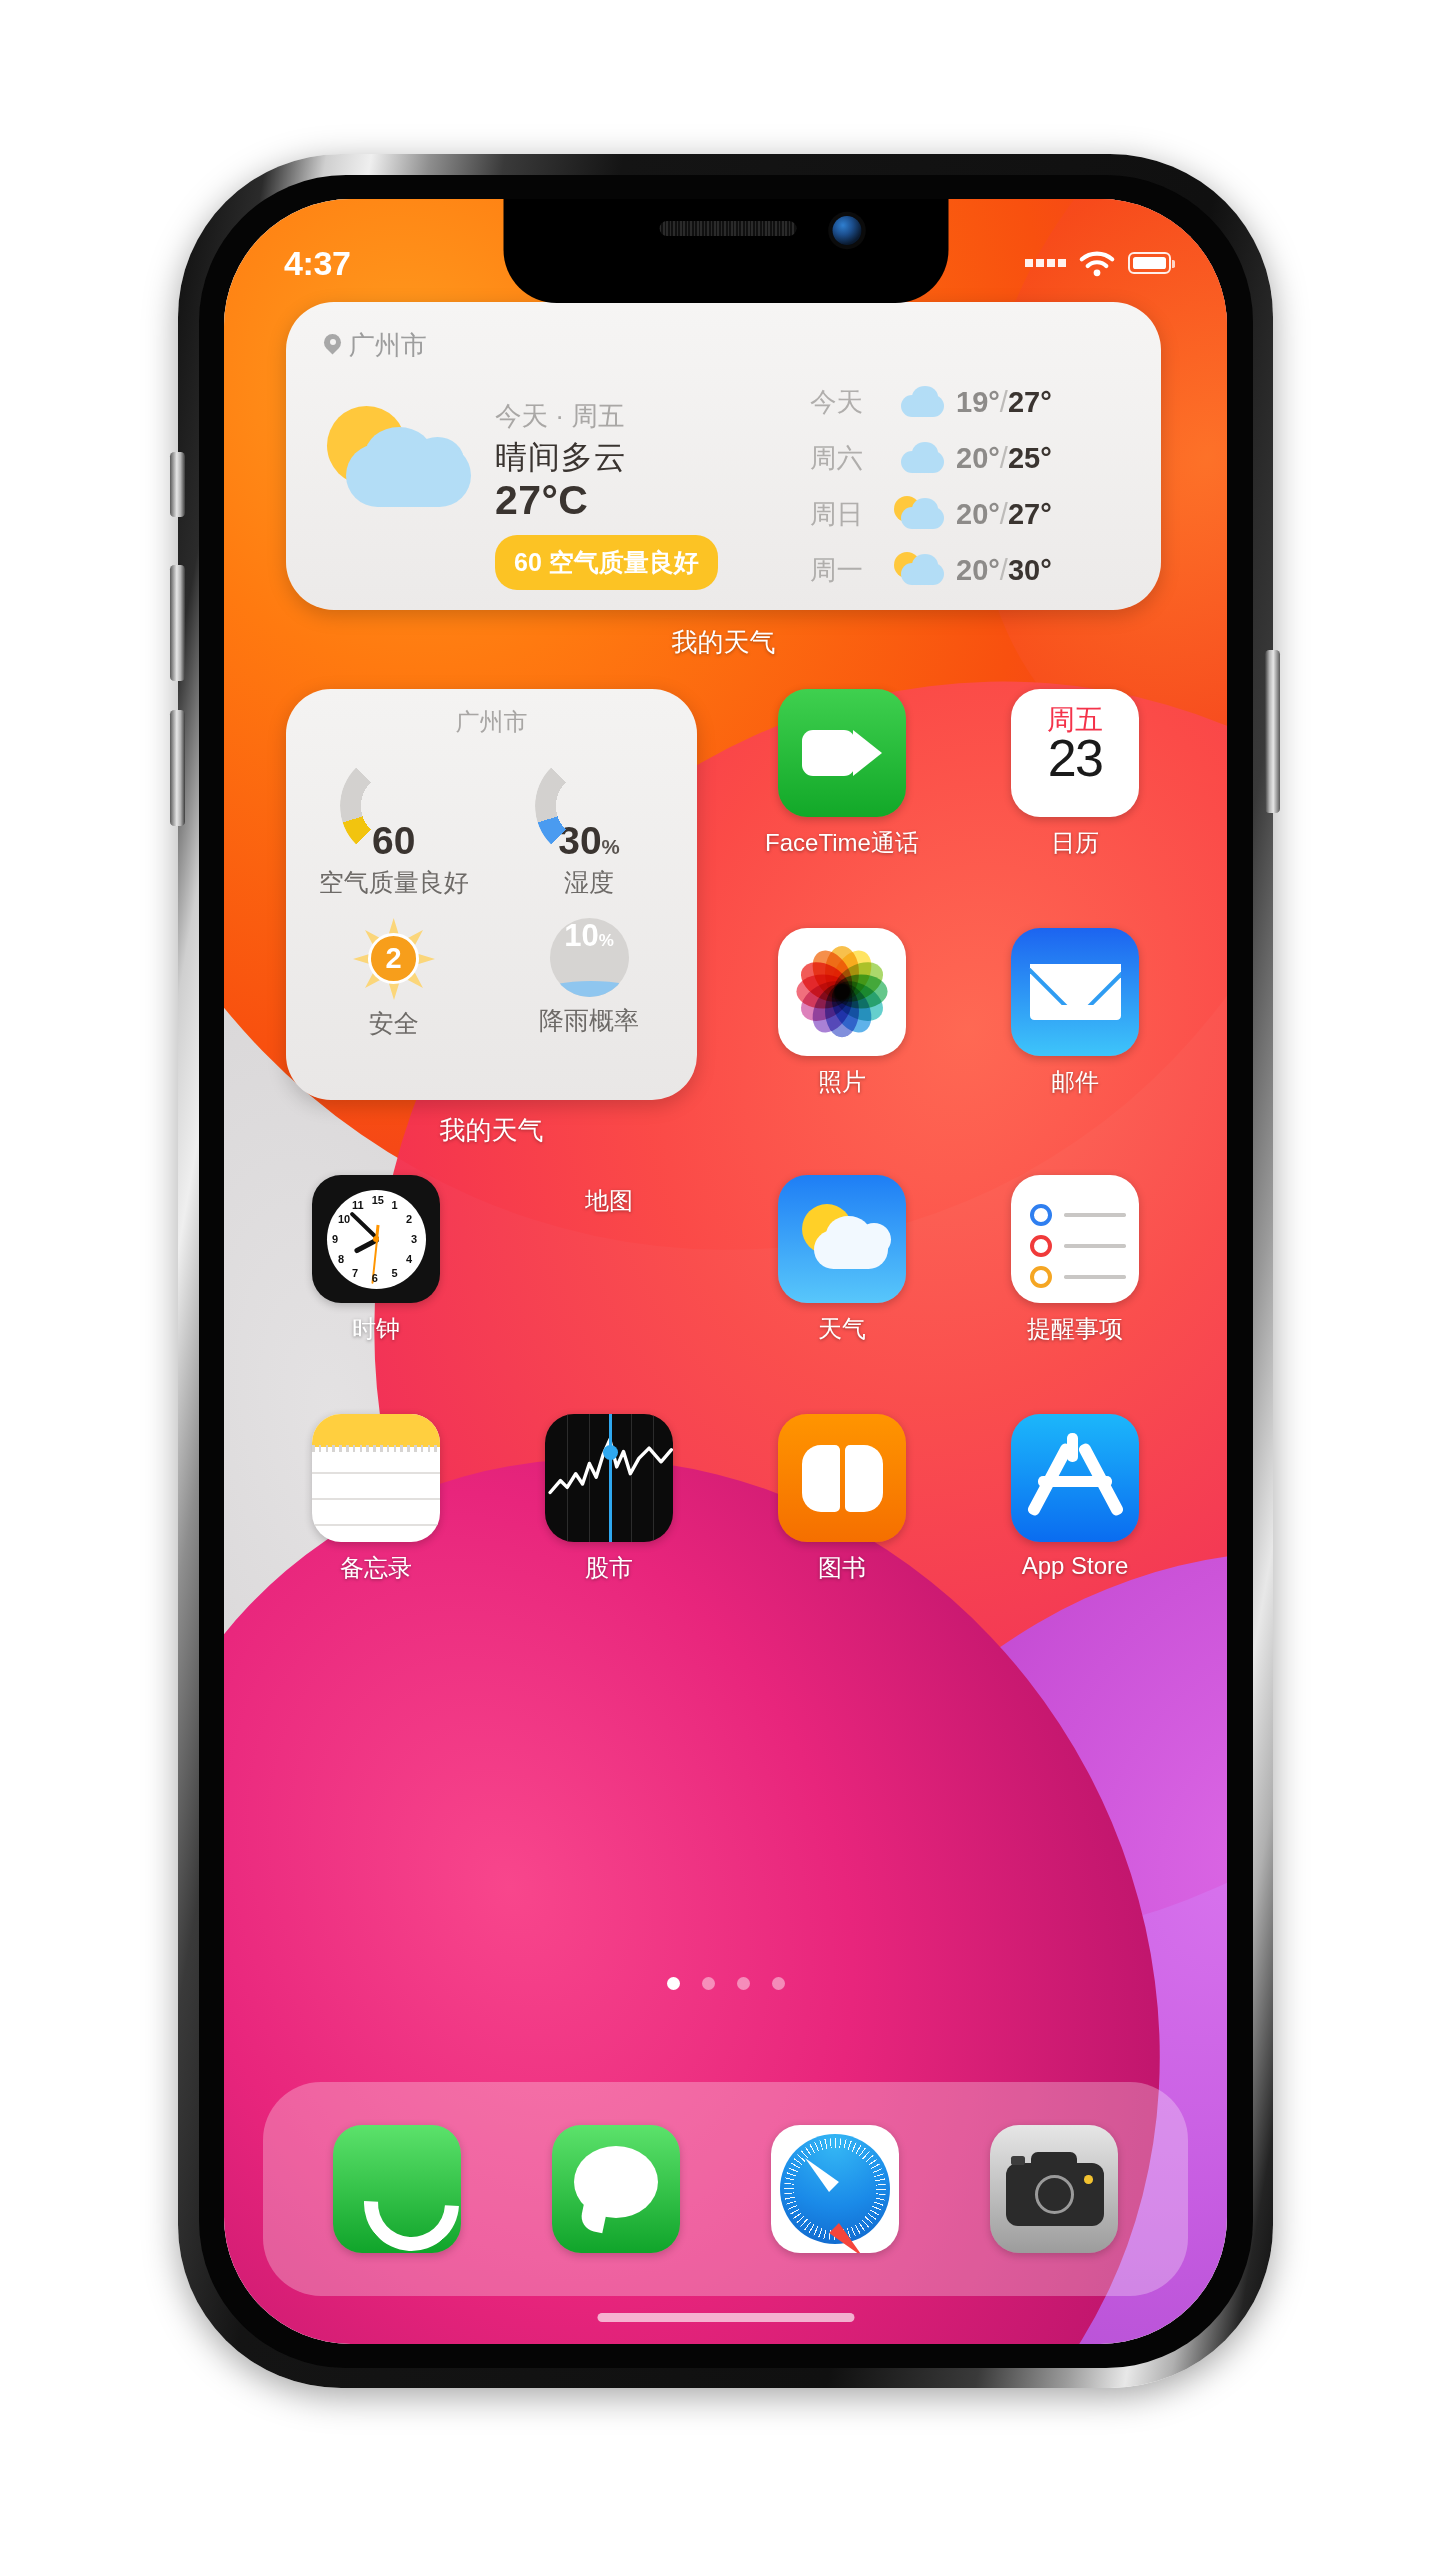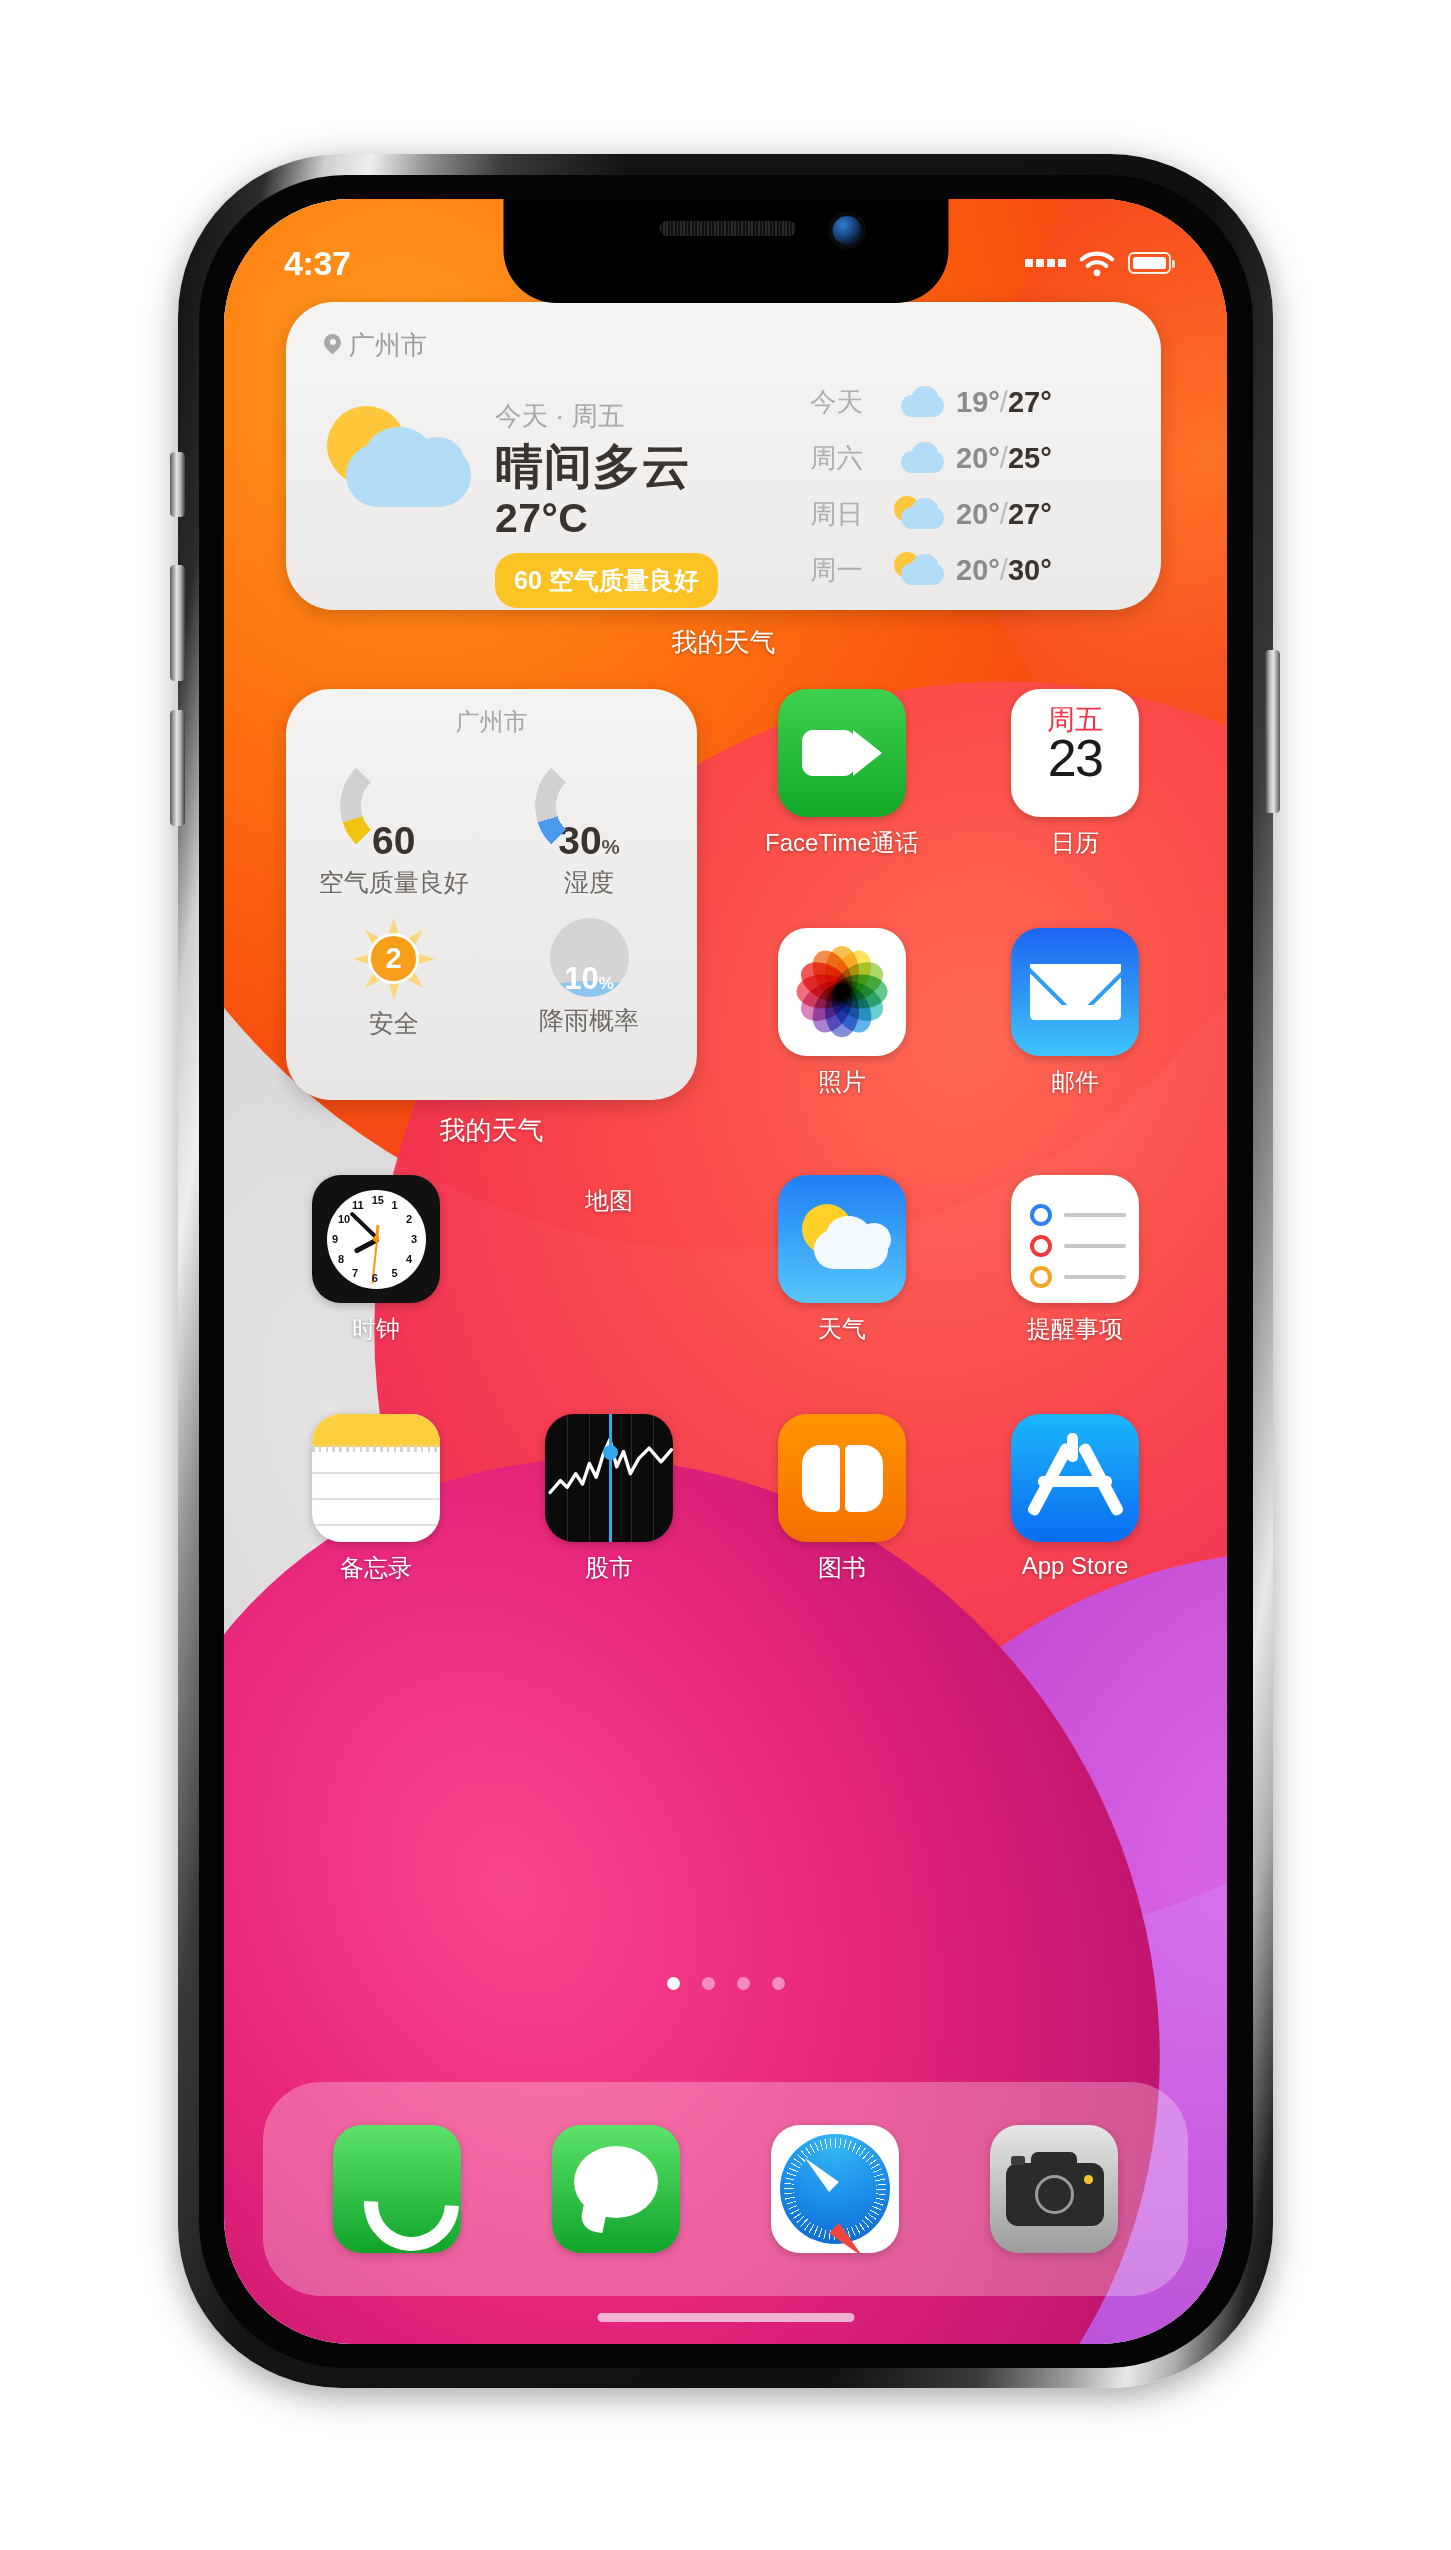--- a/index.html
+++ b/index.html
@@ -89,21 +89,21 @@
   .pin-icon::after{content:"";position:absolute;left:6px;top:5.1px;width:6px;height:6px;
     border-radius:50%;background:#f3f2f1;}
   #ww-left{position:absolute;left:34px;top:94px;width:479px;display:flex;align-items:flex-start;gap:12px;}
   #ww-bigicon{width:163px;height:128px;position:relative;flex:none;margin-top:6.8px;}
   #ww-bigicon .sun{position:absolute;left:6.8px;top:3.4px;width:79px;height:79px;border-radius:50%;background:#ffc83c;}
   #ww-bigicon .cloud{position:absolute;left:26px;top:41px;width:125px;height:63px;border-radius:36px;background:#b3ddf6;}
   #ww-bigicon .cloud2{position:absolute;left:45px;top:24px;width:68px;height:56px;border-radius:50%;background:#b3ddf6;}
   #ww-bigicon .cloud3{position:absolute;left:91px;top:34px;width:53px;height:48px;border-radius:50%;background:#b3ddf6;}
   #ww-texts{padding-top:1.7px;}
   #ww-date{color:#a9a7a5;font-size:26.5px;margin-bottom:6.8px;}
-  #ww-cond{color:#3a3430;font-size:48px;font-weight:bold;line-height:1.12;letter-spacing:0.9px;}
+  #ww-cond{color:#3a3430;font-size:32px;font-weight:normal;line-height:1.12;letter-spacing:0.9px;}
   #ww-temp{color:#3a3430;font-size:41px;font-weight:bold;line-height:1.18;letter-spacing:0.4px;}
   #ww-aqi{display:inline-block;margin-top:10.3px;padding:11px 19px;border-radius:22px;
     background:#fcc324;color:#fff;font-size:25px;font-weight:bold;}
   #ww-forecast{position:absolute;right:34px;top:72px;width:317px;}
   .fc-row{display:flex;align-items:center;height:56px;gap:12px;}
   .fc-day{color:#b0aeac;font-size:26.5px;width:72px;flex:none;}
   .fc-ic{width:50px;height:29px;position:relative;flex:none;}
   .fc-ic .c{position:absolute;right:0;bottom:0;width:43px;height:22px;border-radius:13px;background:#b3ddf6;}
   .fc-ic .c2{position:absolute;right:6px;bottom:8.6px;width:26px;height:22px;border-radius:50%;background:#b3ddf6;}
   .fc-ic .s{position:absolute;left:0;bottom:6.8px;width:26px;height:26px;border-radius:50%;background:#ffc83c;}
@@ -131,21 +131,21 @@
   .gw-val small{font-size:20.5px;font-weight:bold;color:#5a5450;}
   .gw-cap{font-size:25px;color:#6d6a67;margin-top:6.8px;}
   .sunburst{width:82px;height:82px;margin:0 auto;position:relative;}
   .sunburst .ray{position:absolute;left:50%;top:50%;width:82px;height:82px;margin:-41px 0 0 -41px;
     background:#fbd67a;clip-path:polygon(50% 0%,61% 36%,50% 30%,39% 36%);}
   .sunburst .core{position:absolute;left:15.4px;top:15.4px;width:51px;height:51px;border-radius:50%;
     background:#f79e1b;border:3.4px solid #fff;box-sizing:border-box;
     color:#fff;font-size:29px;font-weight:bold;display:flex;align-items:center;justify-content:center;}
   .raincircle{width:79px;height:79px;margin:0 auto;border-radius:50%;
     background:#d6d4d2;position:relative;overflow:hidden;
-    display:flex;align-items:flex-end;justify-content:center;}
+    display:flex;align-items:flex-start;justify-content:center;}
   .raincircle .water{position:absolute;left:-5.1px;bottom:-3.4px;width:94px;height:19px;border-radius:50% 50% 0 0;background:#8fc6ef;}
   .raincircle span{position:relative;color:#fff;font-size:31px;font-weight:bold;z-index:2;}
   .raincircle span small{font-size:17px;font-weight:bold;}
   #gauge-widget-label{left:62px;top:914px;width:411px;}
 
   
   .app{position:absolute;width:178px;text-align:center;}
   .app-icon{width:128px;height:128px;border-radius:29px;margin:0 auto;position:relative;
     overflow:hidden;box-shadow:0 2.6px 8.6px rgba(0,0,0,.2);}
   .app-label{margin-top:10.3px;color:#fff;font-size:24px;text-shadow:0 0.9px 3.4px rgba(0,0,0,.4);

